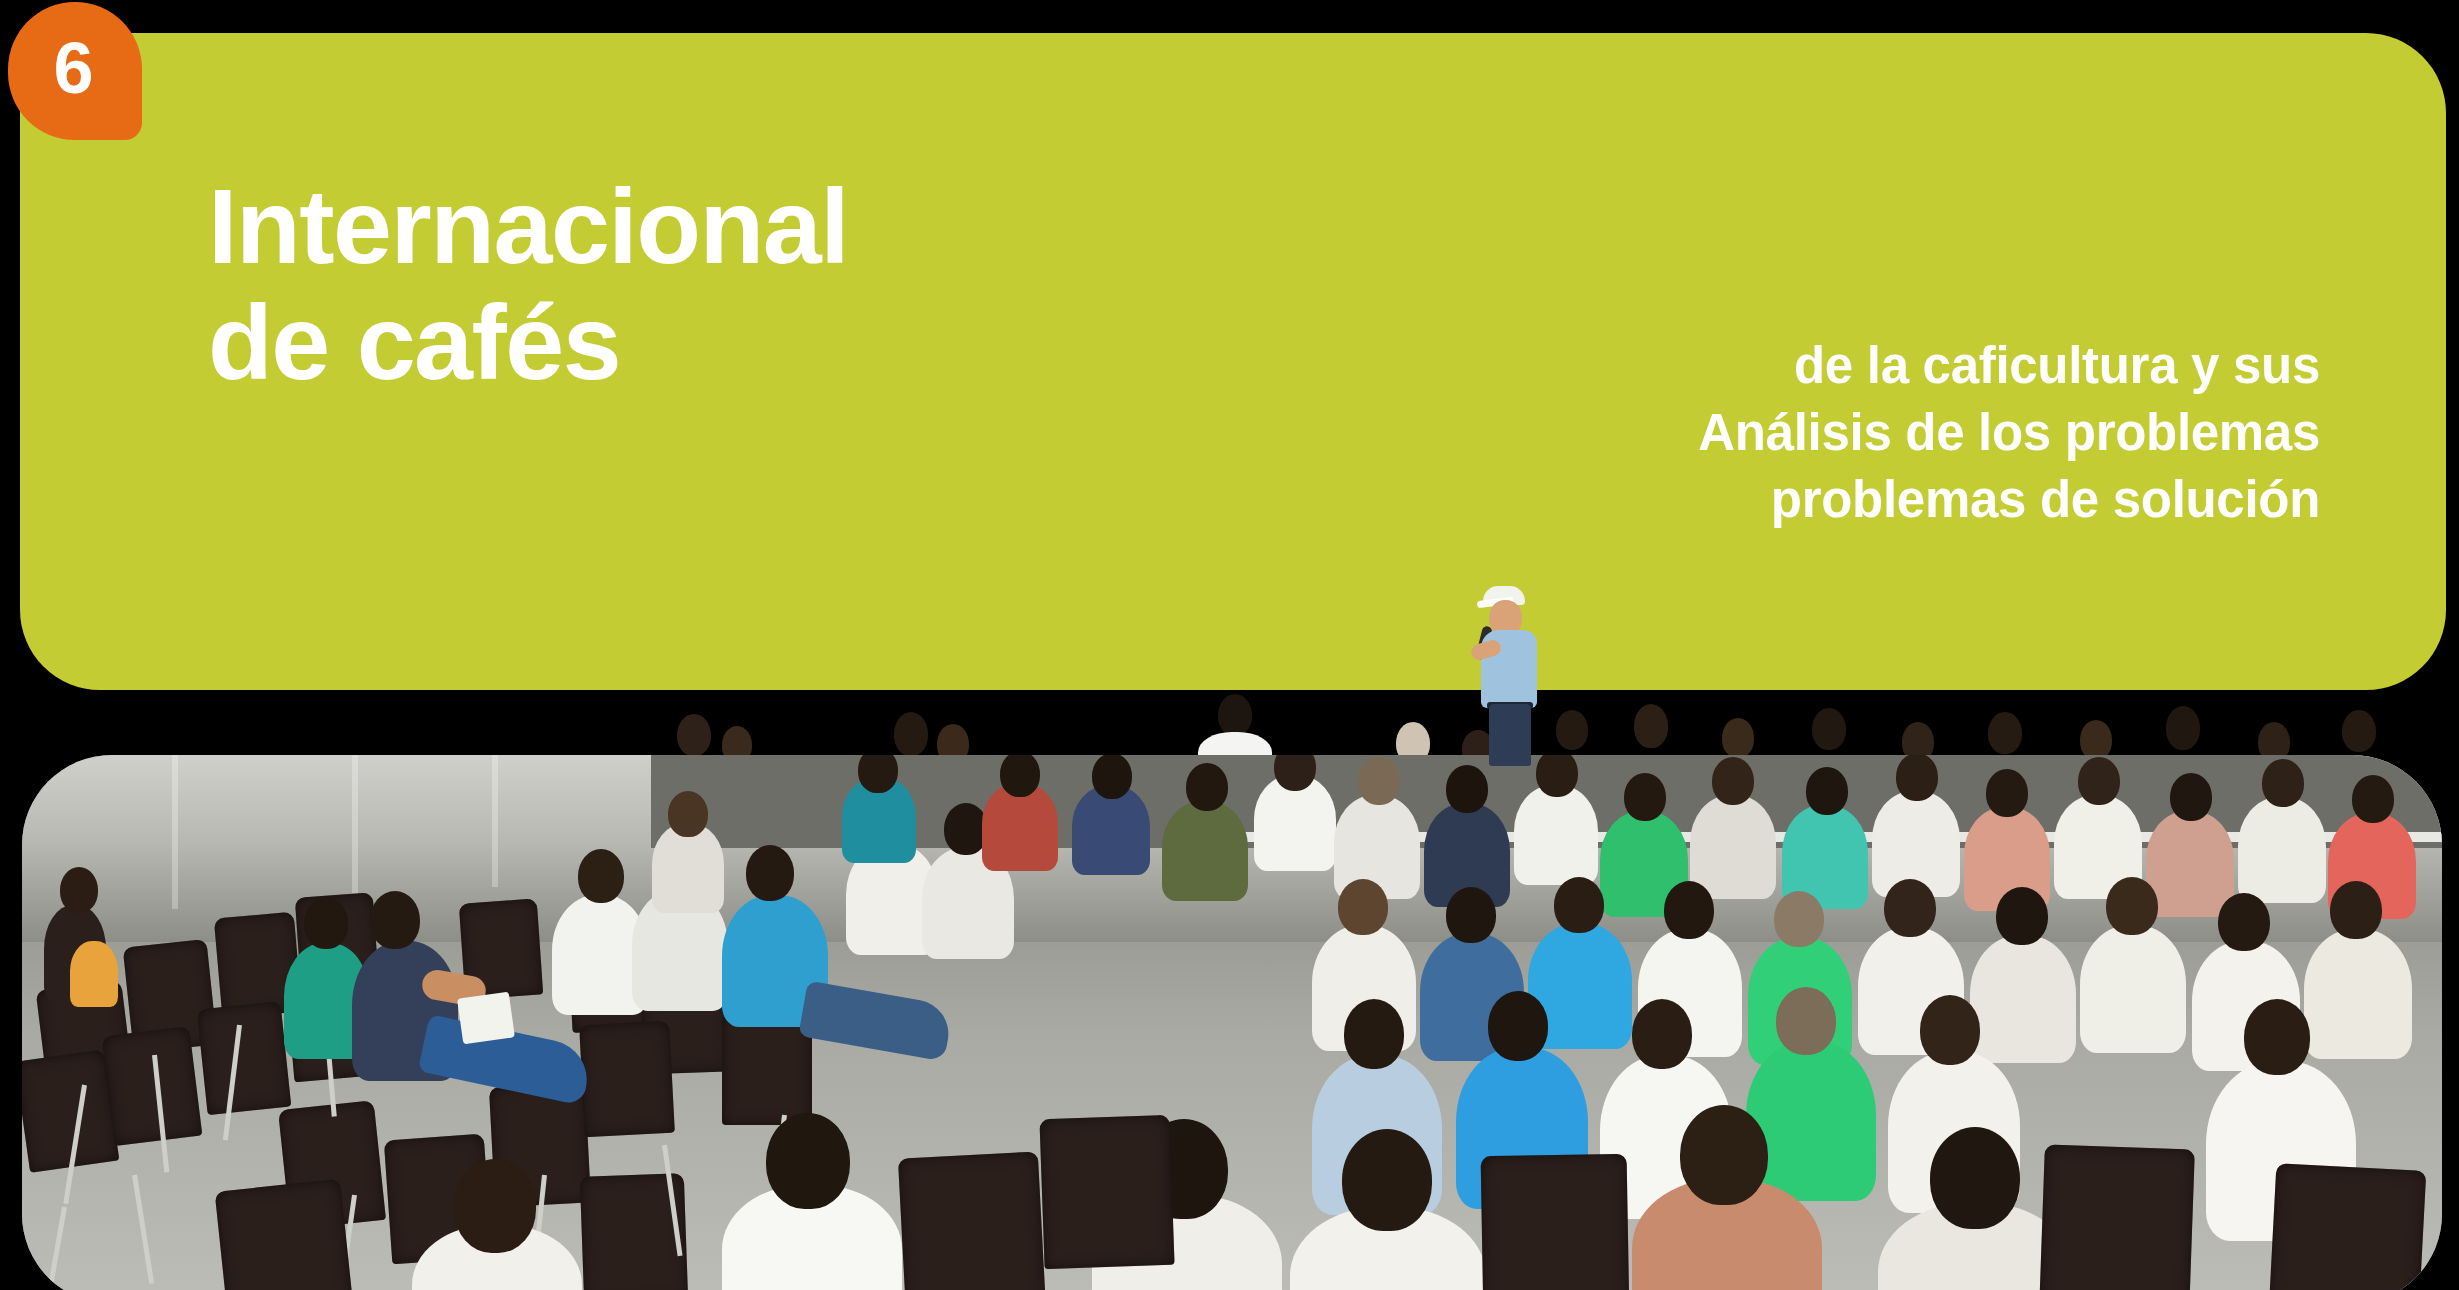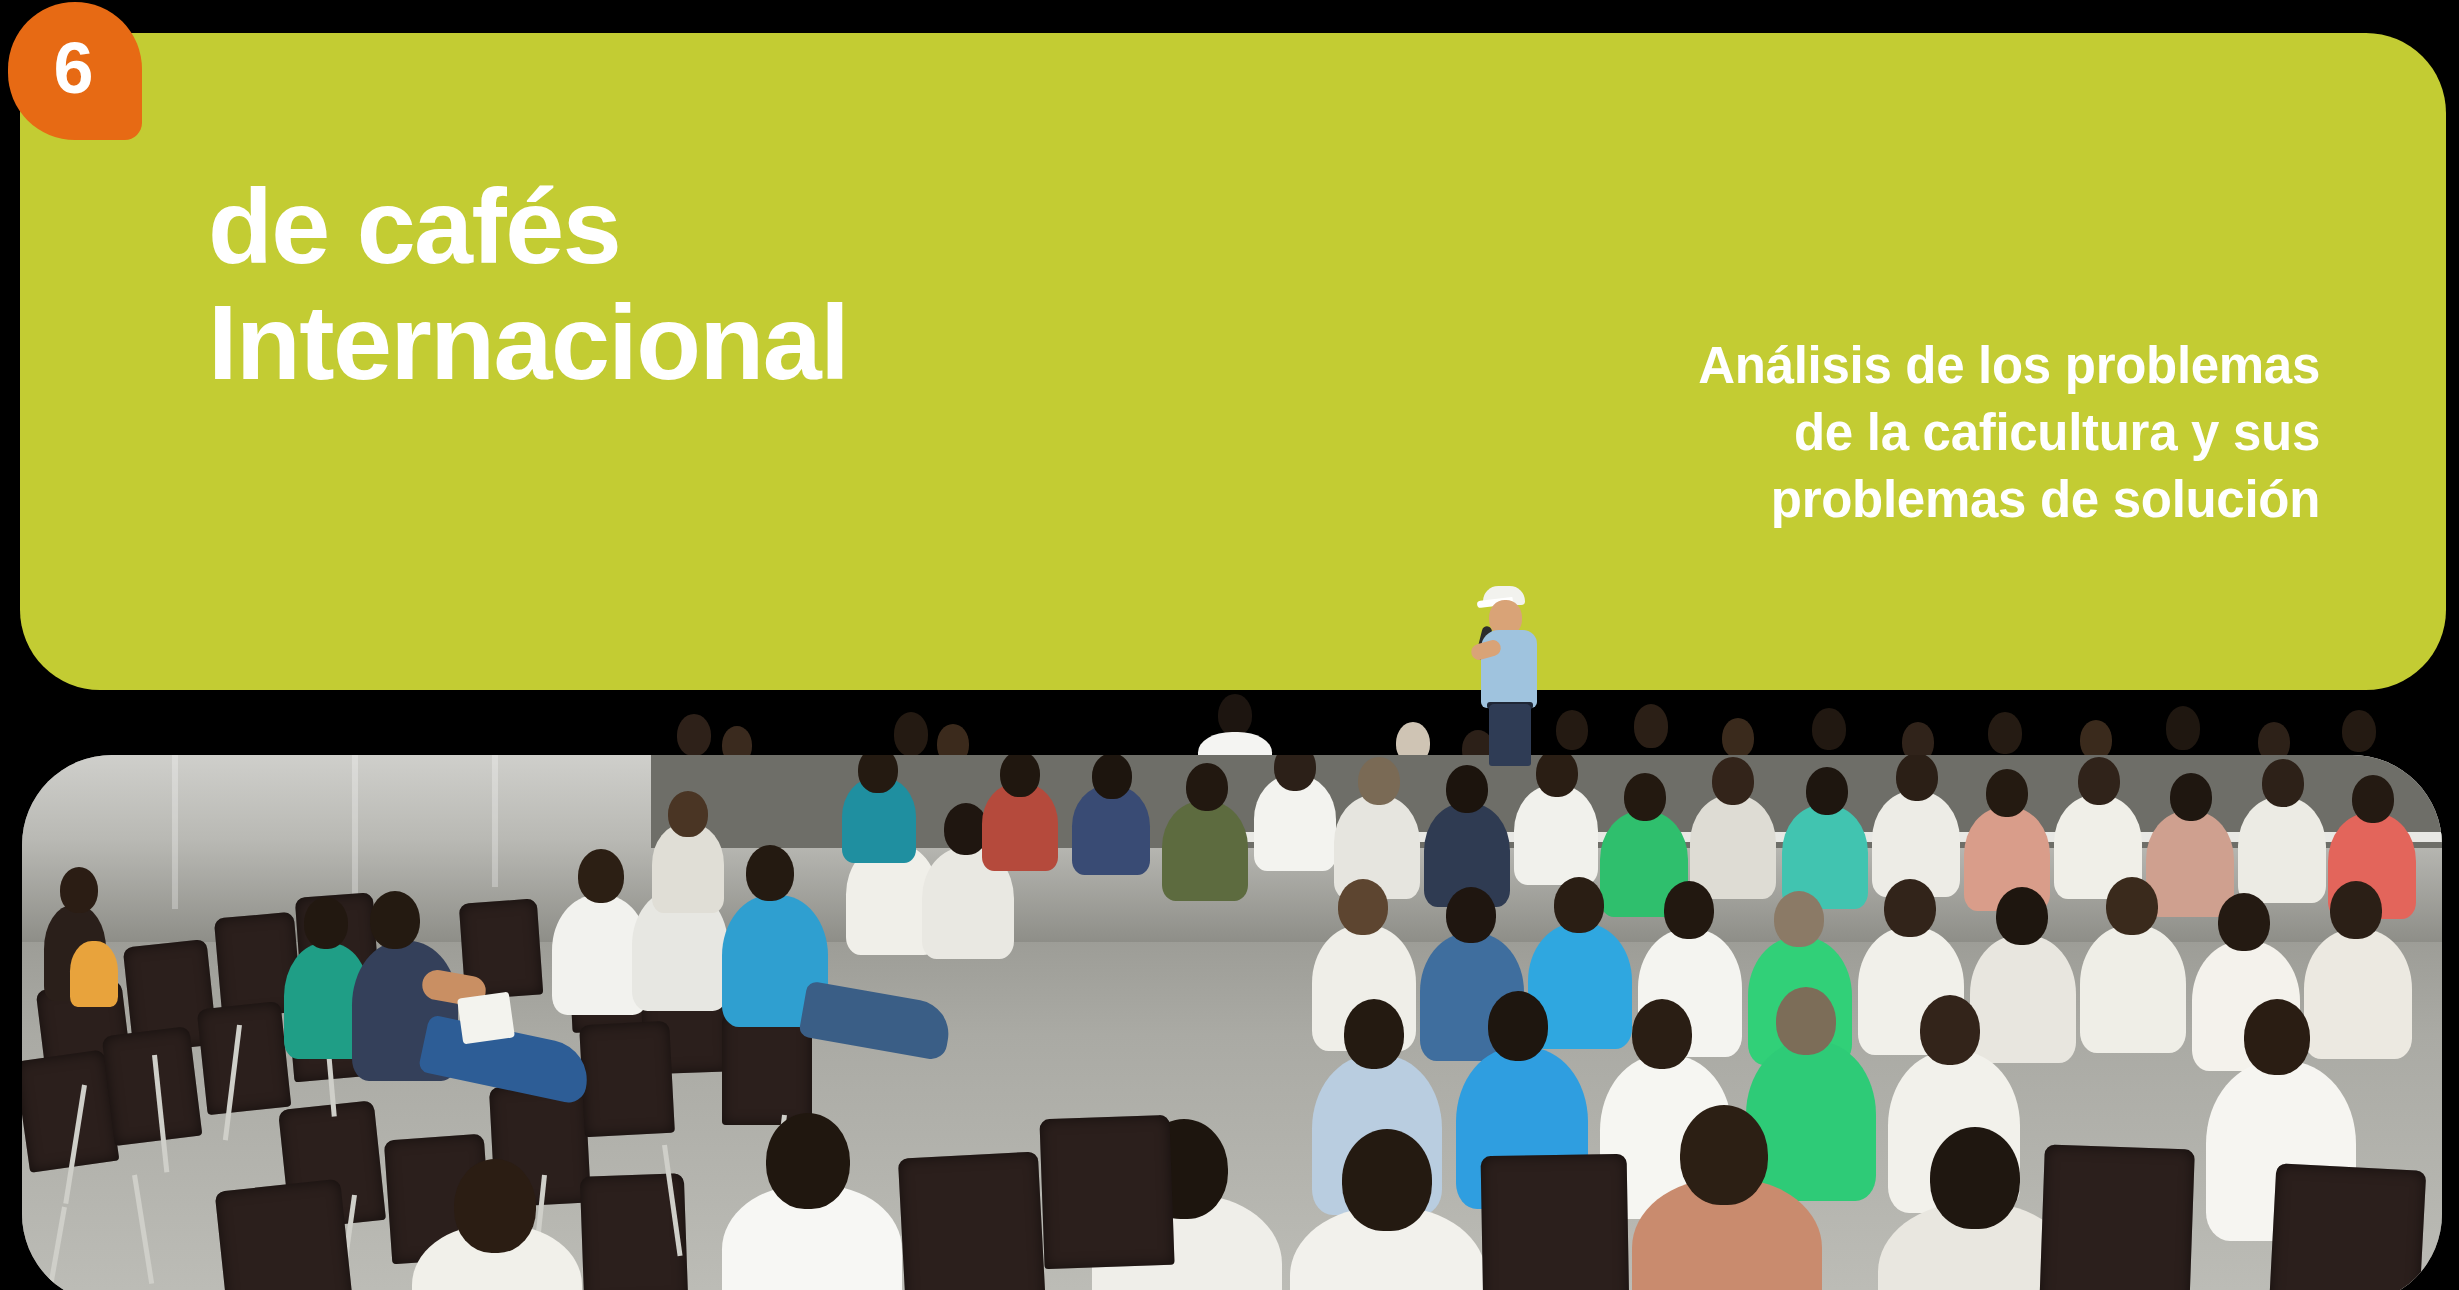--- a/index.html
+++ b/index.html
@@ -235,27 +235,27 @@
 
 <div id="stage">
 
   <div class="green-panel"></div>
 
   <div class="badge">
     <span class="badge-num">6</span>
   </div>
 
   <div class="title-block">
+    <div class="title-line">Internacional</div>
     <div class="title-line">de cafés</div>
-    <div class="title-line">Internacional</div>
   </div>
 
   <div class="subtitle-block">
+    <div class="subtitle-line">de la caficultura y sus</div>
     <div class="subtitle-line">Análisis de los problemas</div>
-    <div class="subtitle-line">de la caficultura y sus</div>
     <div class="subtitle-line">problemas de solución</div>
   </div>
 
   <div class="photo-wrap">
 
     <div class="speaker" style="left:1455px; top:-78px; width:70px; height:182px;">
       <div class="sp-mic"></div>
       <div class="sp-cap"></div>
       <div class="sp-cap-brim"></div>
       <div class="sp-head"></div>

